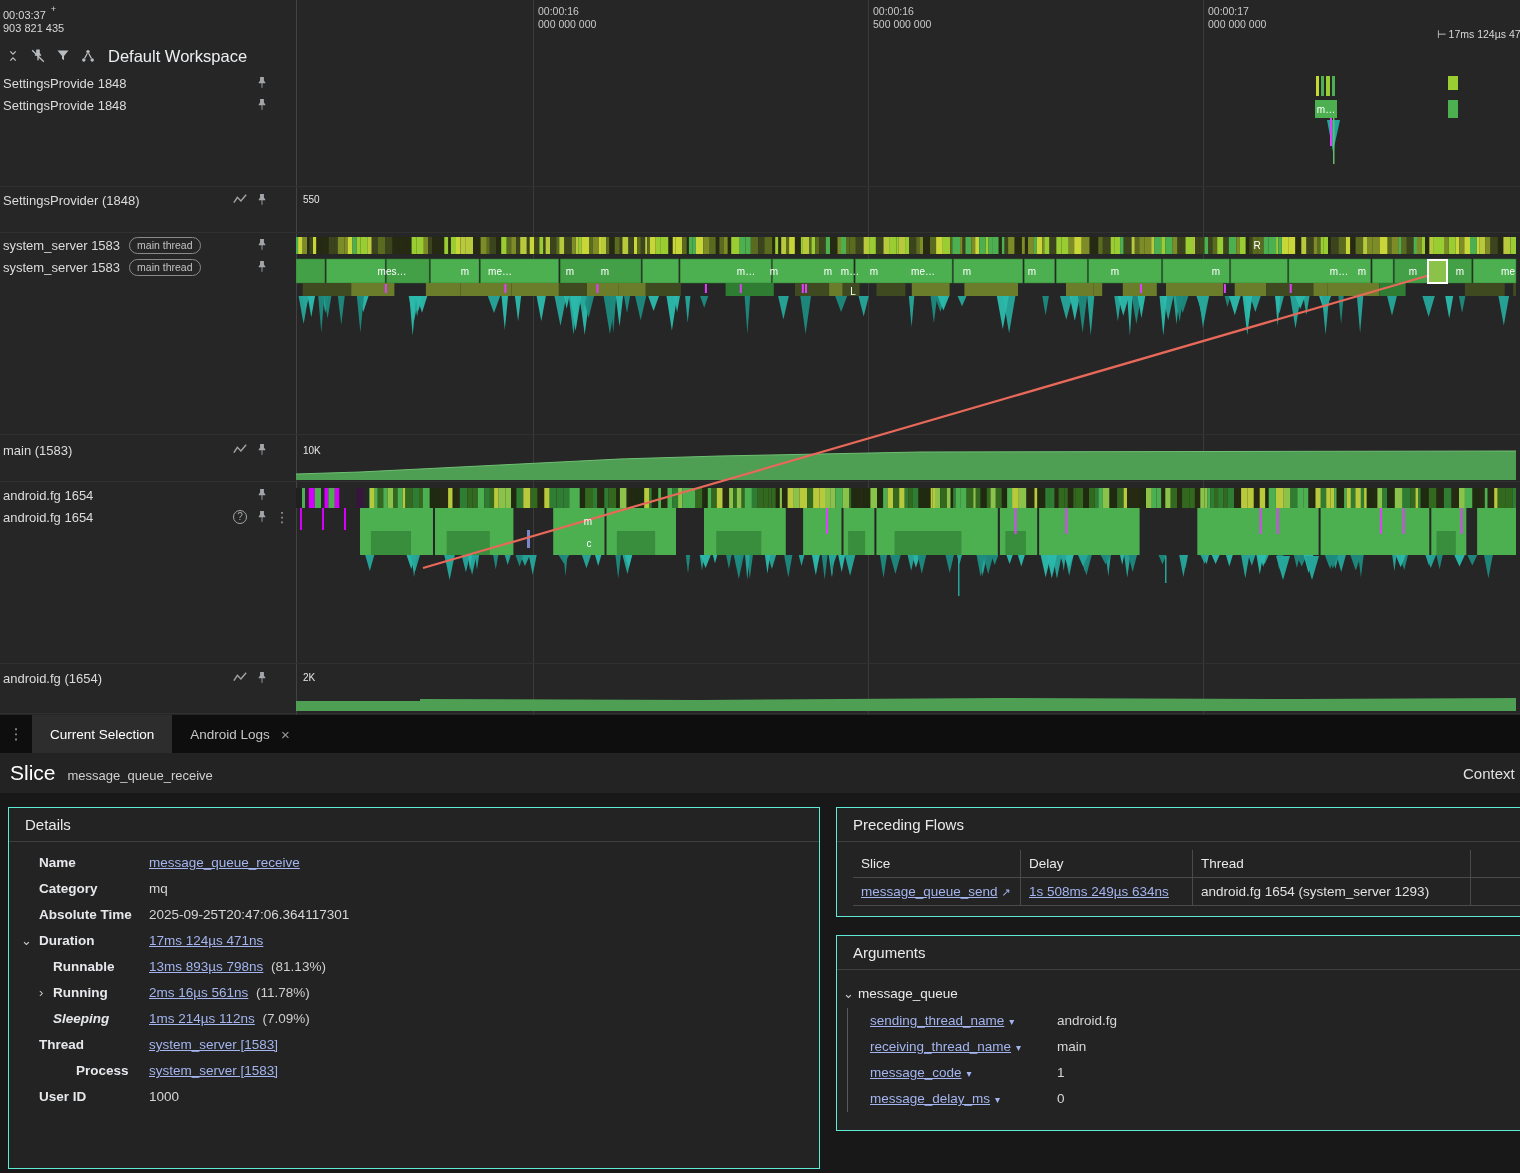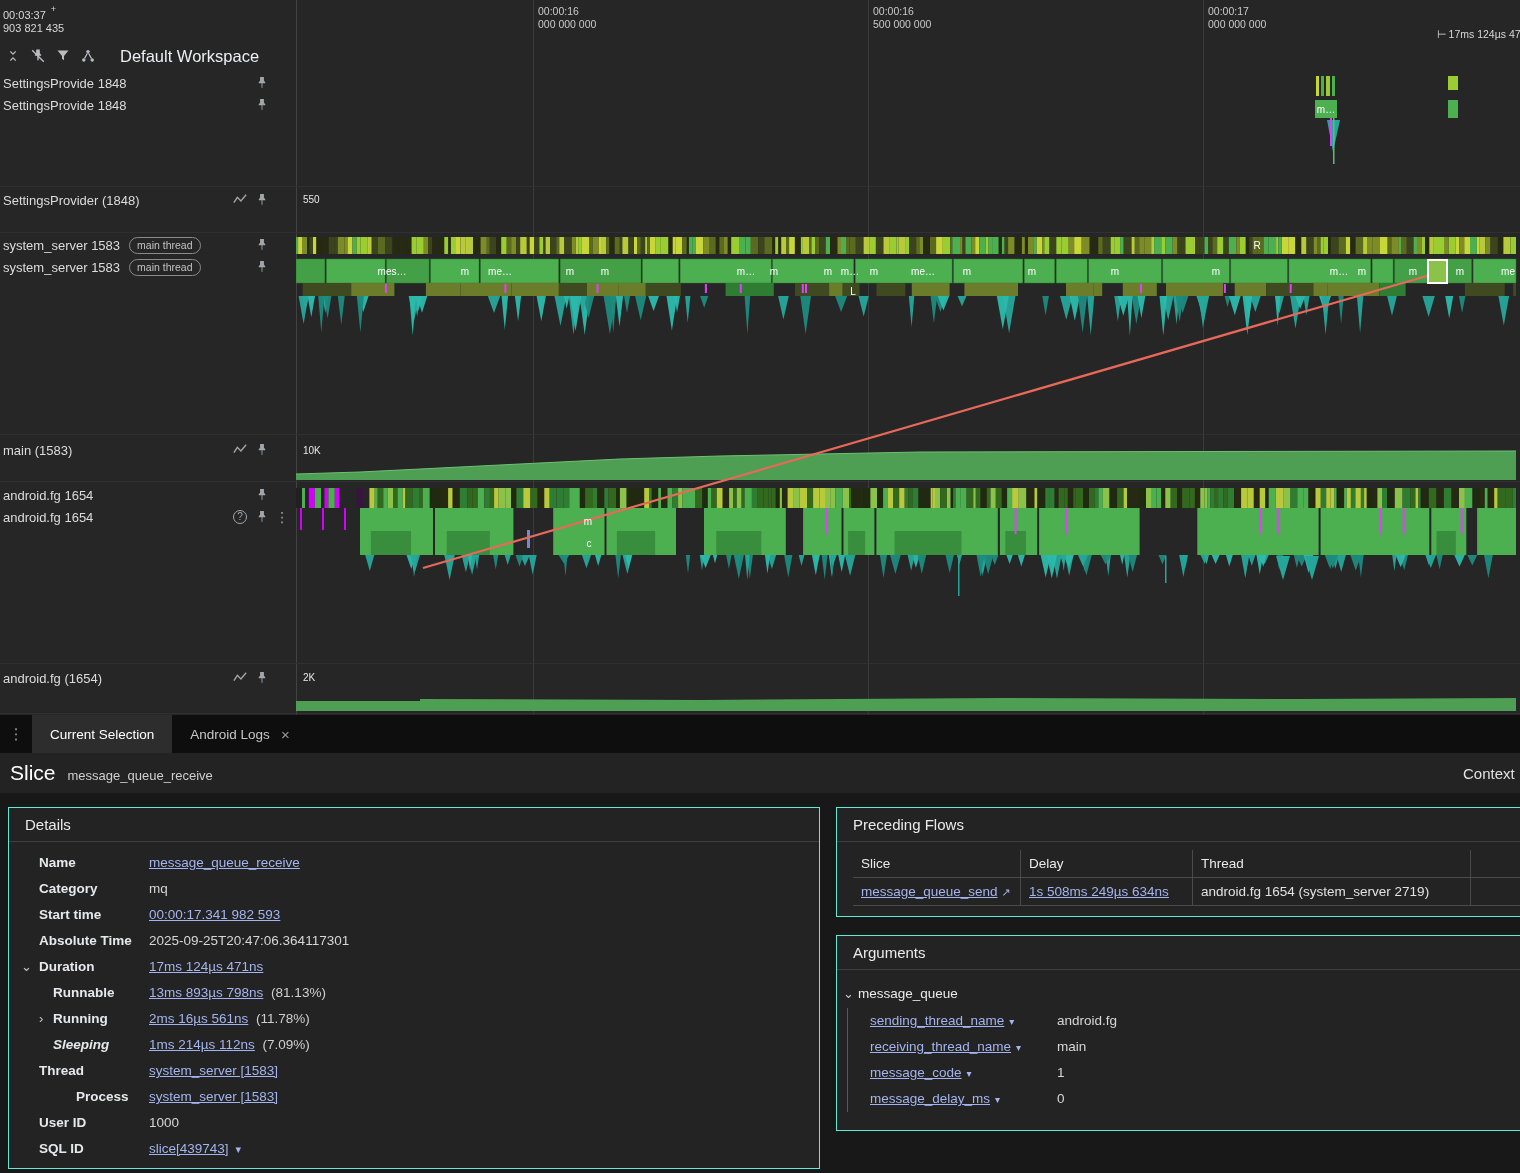--- a/index.html
+++ b/index.html
@@ -13,21 +13,21 @@
 #trace-art{position:absolute;left:296px;top:70px;width:1224px;height:646px}
 .ruler{position:absolute;top:0;left:0;width:100%;height:70px}
 .offset{position:absolute;left:3px;top:5px;font-size:11px;color:#d8d8d8;line-height:13px;white-space:nowrap}
 .offset sup{font-size:9px;margin-left:5px;position:relative;top:-2px}
 .tick{position:absolute;top:5px;padding-left:5px;font-size:10.5px;color:#c9c9c9;line-height:13px;white-space:nowrap}
 .range-marker{position:absolute;left:1437px;top:28px;font-size:10.5px;color:#d8d8d8;white-space:nowrap}
 .rm-sym{margin-right:2px;font-size:11px}
 .ws-header{position:absolute;left:0;top:42px;height:28px;display:flex;align-items:center;gap:7px;padding-left:4px}
 .wicon{width:18px;height:18px;color:#b9bdc1;display:inline-flex;align-items:center;justify-content:center;cursor:pointer}
 .wicon svg{width:16px;height:16px;fill:currentColor}
-.ws-title{font-size:16.5px;color:#eceff1;margin-left:16px;cursor:pointer}
+.ws-title{font-size:16.5px;color:#eceff1;margin-left:4px;cursor:pointer}
 .track-labels{position:absolute;left:0;top:0;width:296px;height:715px}
 .track-row{position:absolute;left:0;width:296px;display:flex;align-items:center;padding-left:3px}
 .tlabel{font-size:13px;color:#dcdcdc;white-space:nowrap}
 .badge{margin-left:9px;font-size:10.5px;color:#c2c2c2;border:1px solid #8a8a8a;border-radius:9px;padding:0 7px;line-height:15px;white-space:nowrap}
 .ticon{position:absolute;width:16px;height:16px;color:#a2a6aa;display:flex;align-items:center;justify-content:center;cursor:pointer}
 .ticon svg{width:14px;height:14px;fill:currentColor}
 .ticon-pin{right:26px}
 .ticon-chart{right:48px}
 .ticon-help{right:48px}
 .ticon-kebab{right:6px}
@@ -1082,24 +1082,20 @@
         <div class="d-body">
             <div class="d-row">
               <span class="d-label" style="left: 30px;">Name</span>
               <span class="d-value"><a class="link">message_queue_receive</a></span>
             </div>
             <div class="d-row">
               <span class="d-label" style="left: 30px;">Category</span>
               <span class="d-value"><span>mq</span></span>
             </div>
             <div class="d-row">
-              <span class="d-label" style="left: 30px;">Start time</span>
-              <span class="d-value"><a class="link">00:00:17.341 982 593</a></span>
-            </div>
-            <div class="d-row">
               <span class="d-label" style="left: 30px;">Absolute Time</span>
               <span class="d-value"><span>2025-09-25T20:47:06.364117301</span></span>
             </div>
             <div class="d-row">
               <span class="d-chev" style="left: 12px;">⌄</span>
               <span class="d-label" style="left: 30px;">Duration</span>
               <span class="d-value"><a class="link">17ms 124µs 471ns</a></span>
             </div>
             <div class="d-row">
               <span class="d-label" style="left: 44px;">Runnable</span>
@@ -1119,42 +1115,38 @@
               <span class="d-value"><a class="link">system_server [1583]</a></span>
             </div>
             <div class="d-row">
               <span class="d-label" style="left: 30px; margin-left: 37px;">Process</span>
               <span class="d-value"><a class="link">system_server [1583]</a></span>
             </div>
             <div class="d-row">
               <span class="d-label" style="left: 30px;">User ID</span>
               <span class="d-value"><span>1000</span></span>
             </div>
-            <div class="d-row">
-              <span class="d-label" style="left: 30px;">SQL ID</span>
-              <span class="d-value"><a class="link">slice[439743]</a><span class="dd">▾</span></span>
-            </div>
           </div>
       </div>
 
       <div class="right-col">
         <div class="card flows-card">
           <div class="card-h">Preceding Flows</div>
           <div class="f-table">
             <div class="f-row f-header">
                 <div class="f-cell">Slice</div>
                 <div class="f-cell">Delay</div>
                 <div class="f-cell">Thread</div>
                 <div class="f-cell"></div>
               </div>
             <div>
                 <div class="f-row">
                   <div class="f-cell"><a class="link">message_queue_send</a><span class="extlink">↗</span></div>
                   <div class="f-cell"><a class="link">1s 508ms 249µs 634ns</a></div>
-                  <div class="f-cell">android.fg 1654 (system_server 2719)</div>
+                  <div class="f-cell">android.fg 1654 (system_server 1293)</div>
                   <div class="f-cell"></div>
                 </div>
               </div>
           </div>
         </div>
 
         <div class="card args-card">
           <div class="card-h">Arguments</div>
           <div class="arg-group">
             <span class="a-chev">⌄</span>

